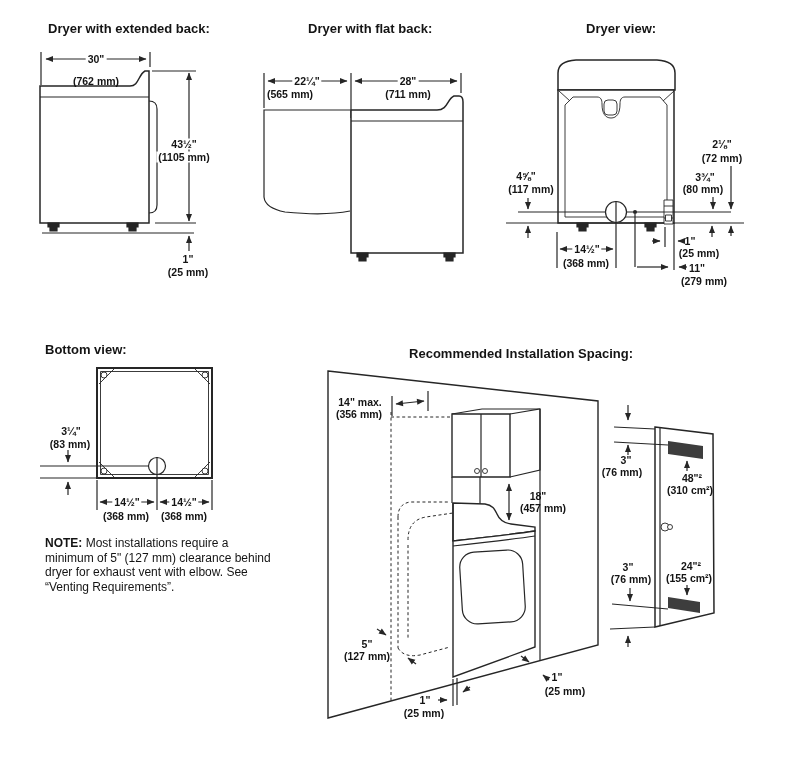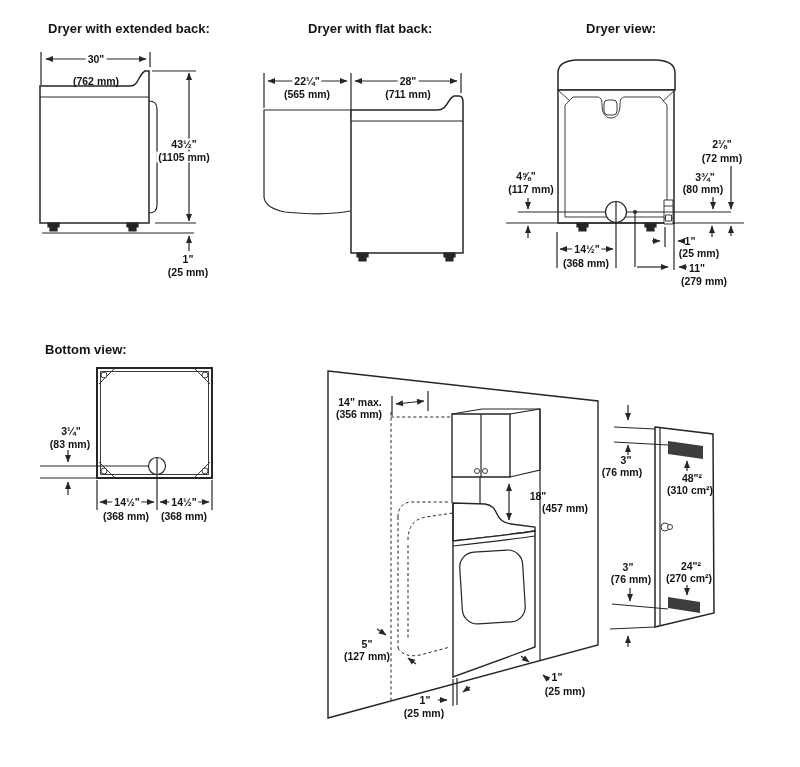--- a/index.html
+++ b/index.html
@@ -168,21 +168,21 @@
 <div class="ttl" style="left:48px;top:21px">Dryer with extended back:</div>
 <div class="lb c bg" style="left:96px;top:59px">30"</div>
 <div class="lb c" style="left:96px;top:81px">(762 mm)</div>
 <div class="lb c bg" style="left:184px;top:144px">43½"</div>
 <div class="lb c bg" style="left:184px;top:157px">(1105 mm)</div>
 <div class="lb c" style="left:188px;top:259px">1"</div>
 <div class="lb c" style="left:188px;top:272px">(25 mm)</div>
 
 <div class="ttl" style="left:308px;top:21px">Dryer with flat back:</div>
 <div class="lb c bg" style="left:307px;top:81px">22¼"</div>
-<div class="lb c" style="left:307px;top:94px">(565 mm)</div>
+<div class="lb c" style="left:290px;top:94px">(565 mm)</div>
 <div class="lb c bg" style="left:408px;top:81px">28"</div>
 <div class="lb c" style="left:408px;top:94px">(711 mm)</div>
 
 <div class="ttl" style="left:586px;top:21px">Dryer view:</div>
 <div class="lb c" style="left:722px;top:144px">2⅛"</div>
 <div class="lb c" style="left:722px;top:158px">(72 mm)</div>
 <div class="lb c" style="left:705px;top:177px">3¾"</div>
 <div class="lb c" style="left:703px;top:189px">(80 mm)</div>
 <div class="lb c" style="left:526px;top:176px">4⅝"</div>
 <div class="lb c" style="left:531px;top:189px">(117 mm)</div>
@@ -193,33 +193,35 @@
 <div class="lb c" style="left:697px;top:268px">11"</div>
 <div class="lb c" style="left:704px;top:281px">(279 mm)</div>
 
 <div class="ttl" style="left:45px;top:342px">Bottom view:</div>
 <div class="lb c" style="left:71px;top:431px">3¼"</div>
 <div class="lb c" style="left:70px;top:444px">(83 mm)</div>
 <div class="lb c bg" style="left:127px;top:502px">14½"</div>
 <div class="lb c" style="left:126px;top:516px">(368 mm)</div>
 <div class="lb c bg" style="left:184px;top:502px">14½"</div>
 <div class="lb c" style="left:184px;top:516px">(368 mm)</div>
-
+<div class="note"><b>NOTE:</b><span> Most installations require a minimum of 5" (127 mm) clearance behind dryer for exhaust vent with elbow. See “Venting Requirements”.</span></div>
+
+<div class="ttl c" style="left:521px;top:353px">Recommended Installation Spacing:</div>
 <div class="lb c" style="left:360px;top:402px">14" max.</div>
 <div class="lb c" style="left:359px;top:414px">(356 mm)</div>
 <div class="lb c" style="left:538px;top:496px">18"</div>
-<div class="lb c" style="left:565px;top:508px">(457 mm)</div>
+<div class="lb c" style="left:543px;top:508px">(457 mm)</div>
 <div class="lb c" style="left:626px;top:460px">3"</div>
 <div class="lb c" style="left:622px;top:472px">(76 mm)</div>
 <div class="lb c" style="left:692px;top:478px">48"²</div>
 <div class="lb c" style="left:690px;top:490px">(310 cm²)</div>
 <div class="lb c" style="left:628px;top:567px">3"</div>
 <div class="lb c" style="left:631px;top:579px">(76 mm)</div>
 <div class="lb c" style="left:691px;top:566px">24"²</div>
-<div class="lb c" style="left:689px;top:578px">(270 cm²)</div>
+<div class="lb c" style="left:689px;top:578px">(155 cm²)</div>
 <div class="lb c" style="left:367px;top:644px">5"</div>
 <div class="lb c" style="left:367px;top:656px">(127 mm)</div>
 <div class="lb c" style="left:425px;top:700px">1"</div>
 <div class="lb c" style="left:424px;top:713px">(25 mm)</div>
 <div class="lb c" style="left:557px;top:677px">1"</div>
 <div class="lb c" style="left:565px;top:691px">(25 mm)</div>
 
 </div>
 
 </body></html>

